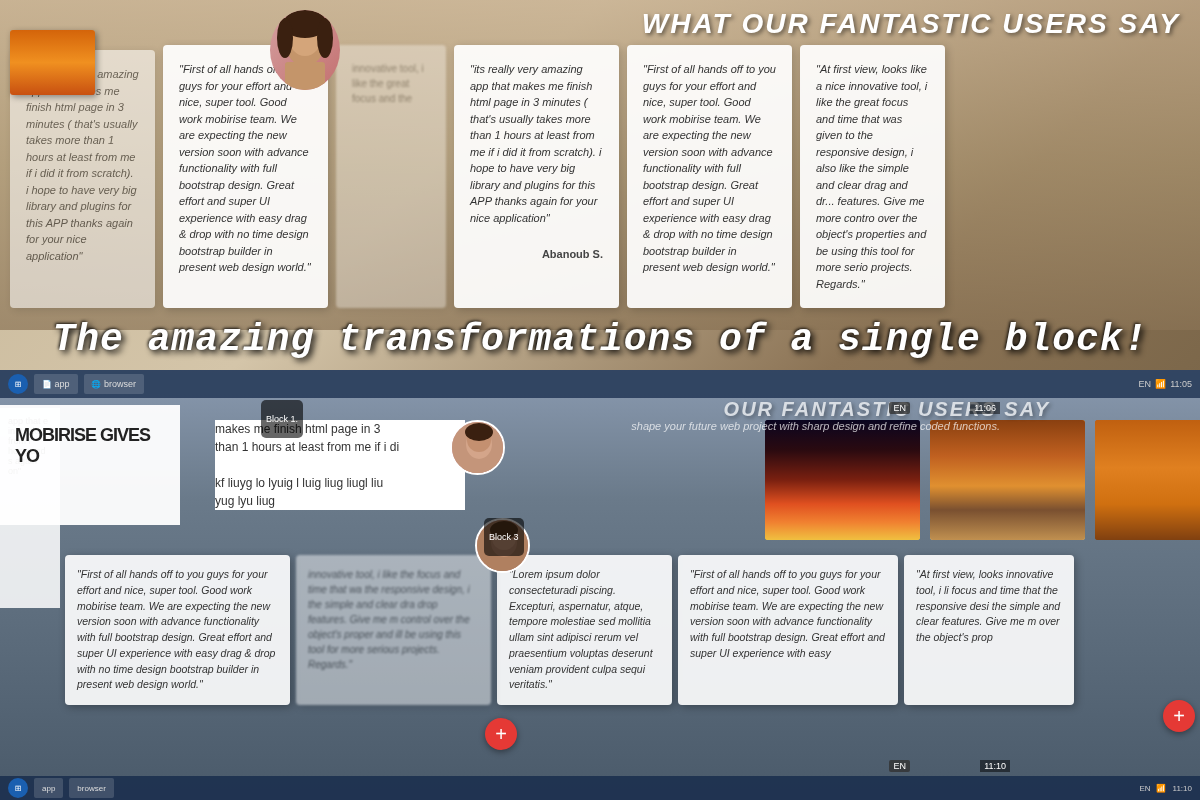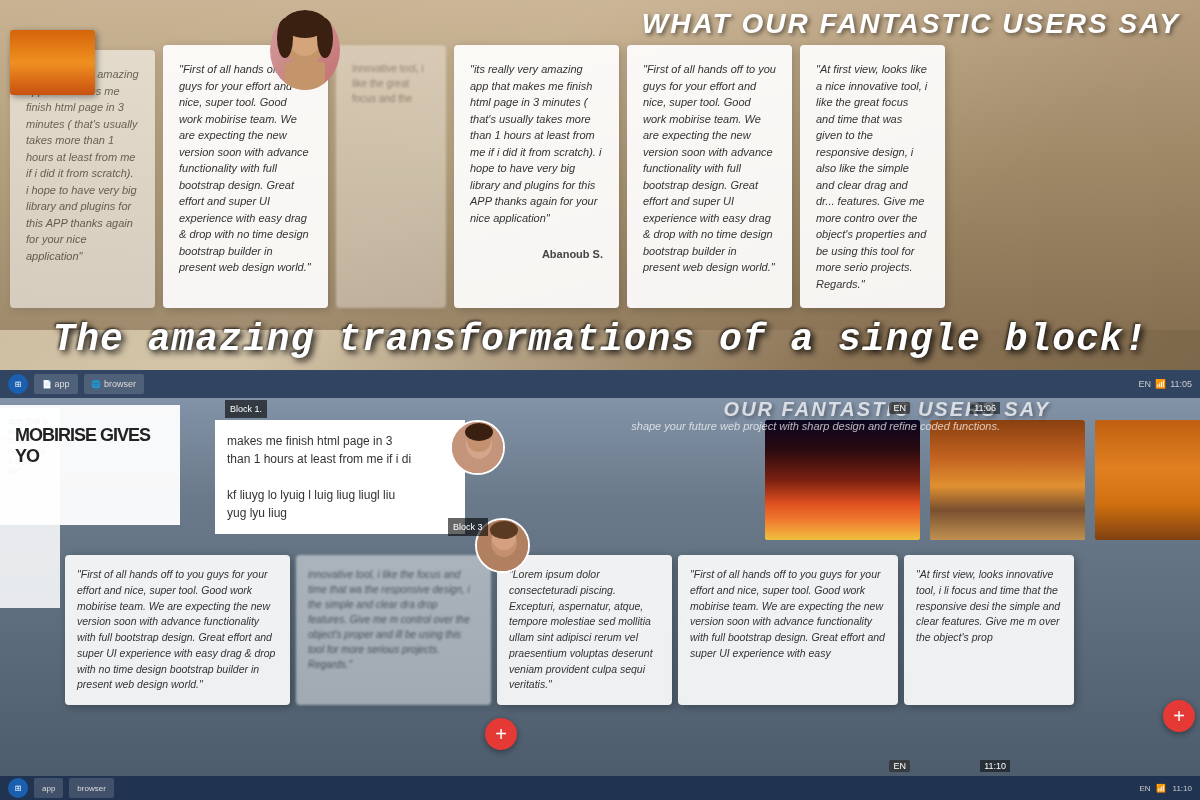--- a/index.html
+++ b/index.html
@@ -226,22 +226,23 @@
       color: #222;
       letter-spacing: -1px;
     }
 
     
     .block-label {
       position: absolute;
       background: rgba(0,0,0,0.6);
       color: white;
       font-size: 9px;
-      padding: 4px 5px;
-      border-radius: 0;
+      padding: 14px 5px;
+      border-radius: 5px;
+      margin-left: 36px;
     }
 
     
     .lang-badge {
       position: absolute;
       background: rgba(50,50,50,0.8);
       color: white;
       font-size: 9px;
       padding: 1px 4px;
       border-radius: 2px;
@@ -279,21 +280,20 @@
       position: absolute;
       top: 38px;
       left: 200px;
       width: 460px;
       height: 420px;
       z-index: 12;
     }
 
     .builder-main-text {
       background: white;
-      padding: 12px;
       font-size: 12px;
       color: #333;
       line-height: 1.5;
       width: 230px;
       position: absolute;
       top: 0;
       left: 0;
     }
 
     .sunset1 {

